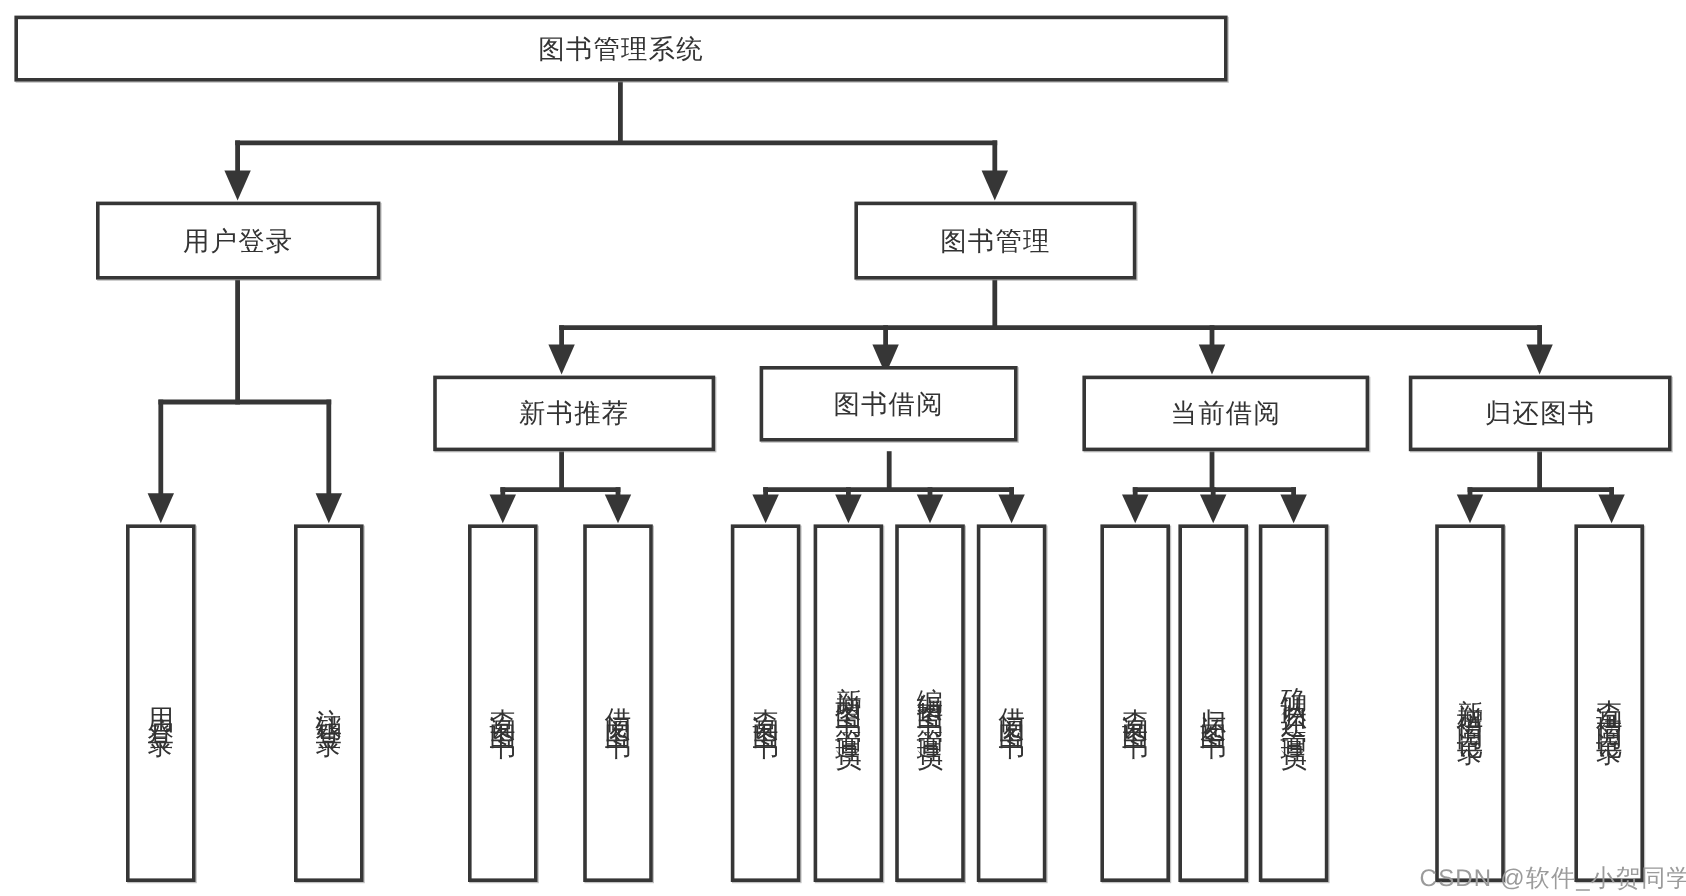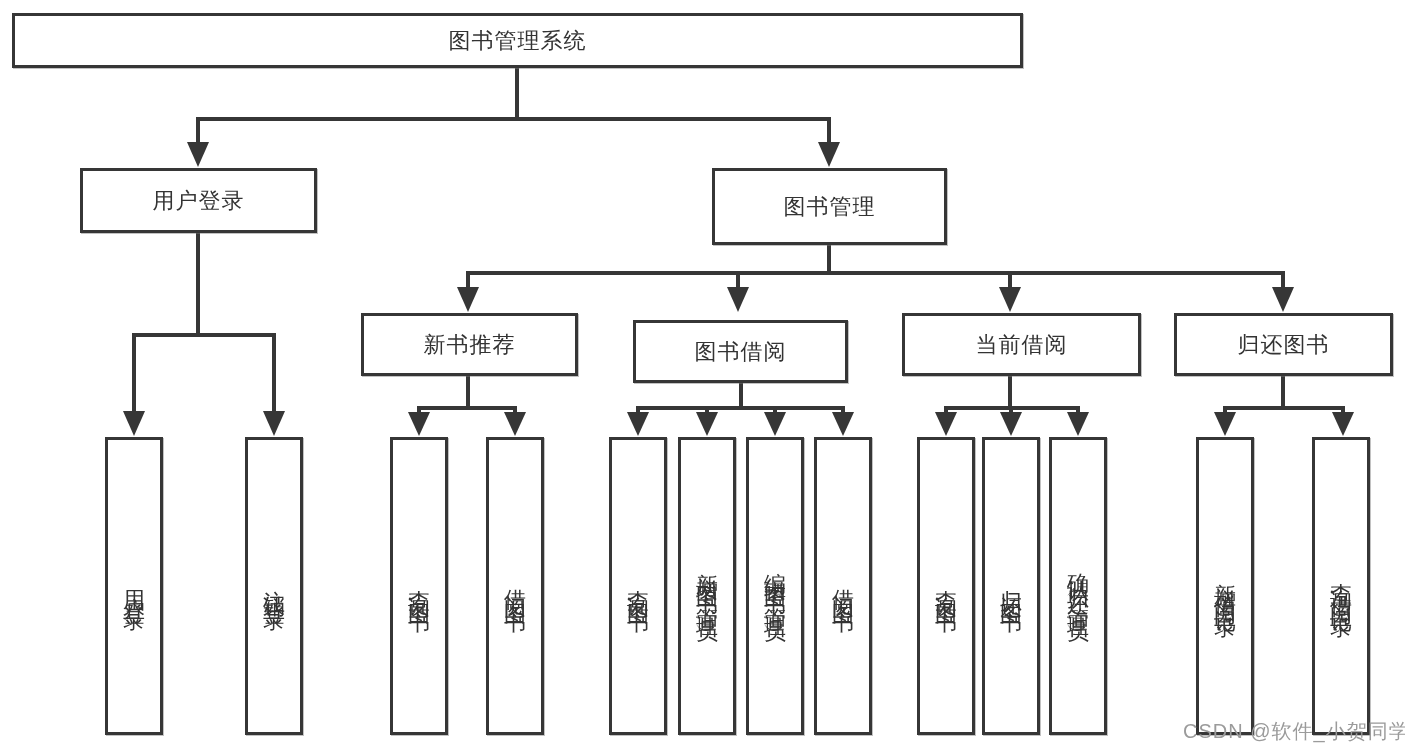--- a/index.html
+++ b/index.html
@@ -131,28 +131,28 @@
     </g>
   </svg>
 
   <div class="box" style="left:12px;top:13px;width:1011px;height:55px">
     <span>图书管理系统</span>
   </div>
 
   <div class="box" style="left:80px;top:168px;width:237px;height:65px">
     <span>用户登录</span>
   </div>
-  <div class="box" style="left:712px;top:168px;width:235px;height:77px">
+  <div class="box" style="left:712px;top:168px;width:235px;height:65px">
     <span>图书管理</span>
   </div>
 
-  <div class="box" style="left:361px;top:313px;width:217px;height:63px">
+  <div class="box" style="left:361px;top:313px;width:235px;height:63px">
     <span>新书推荐</span>
   </div>
-  <div class="box" style="left:633px;top:320px;width:215px;height:63px">
+  <div class="box" style="left:633px;top:305px;width:215px;height:63px">
     <span>图书借阅</span>
   </div>
   <div class="box" style="left:902px;top:313px;width:239px;height:63px">
     <span>当前借阅</span>
   </div>
   <div class="box" style="left:1174px;top:313px;width:219px;height:63px">
     <span>归还图书</span>
   </div>
 
   <div class="leaf" style="left:105px">

